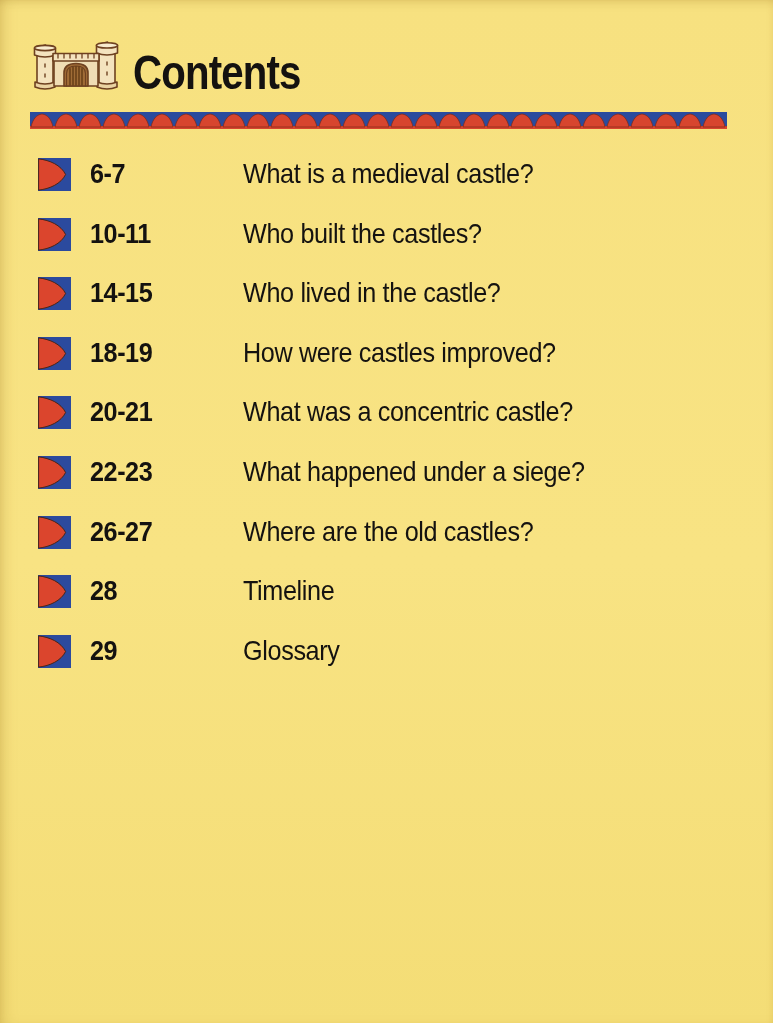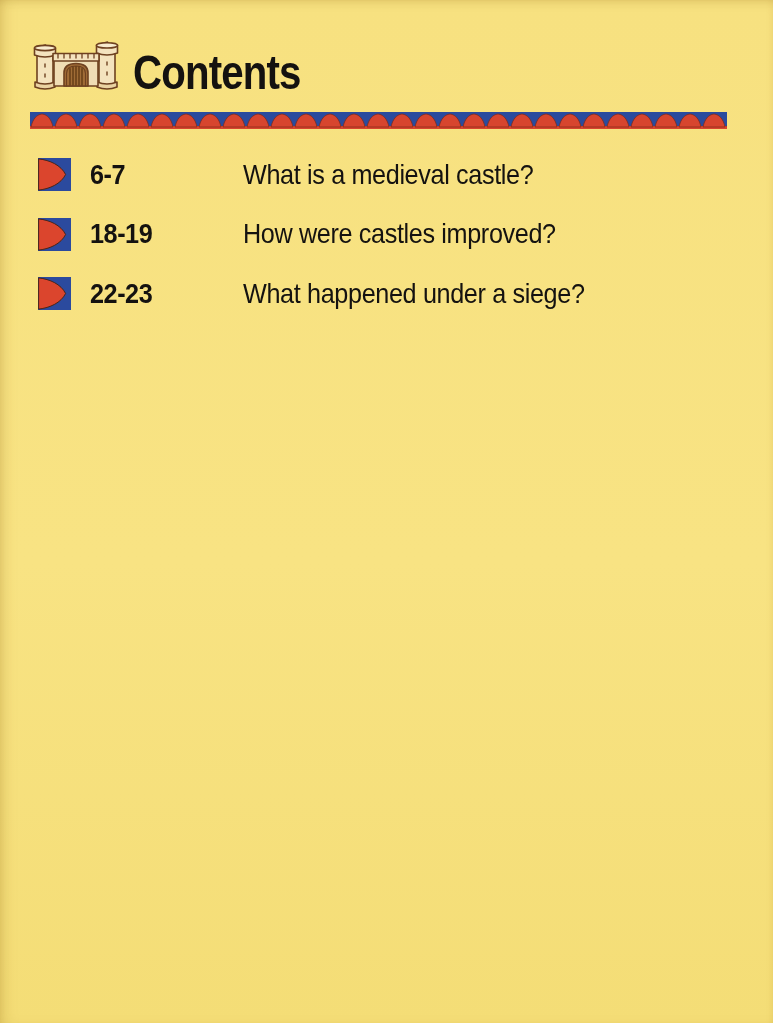--- a/index.html
+++ b/index.html
@@ -21,21 +21,21 @@
     font-size:49px;font-weight:700;line-height:52px;
     color:var(--text,#141210);
     letter-spacing:-1px;
     transform:scaleX(.82);transform-origin:left top;
     white-space:nowrap;
   }
   
   .band{position:absolute;left:30px;top:112px;width:697px;height:17px;}
   
   .toc{position:absolute;left:38px;top:158px;width:700px;}
-  .toc-row{display:flex;align-items:center;height:33px;margin-bottom:26.6px;}
+  .toc-row{display:flex;height:33px;margin-bottom:26.6px;}
   .bullet{width:33px;height:33px;flex:0 0 33px;display:block;}
   .num{
     display:inline-block;margin-left:19px;width:153px;
     font-size:28px;font-weight:700;color:var(--text,#141210);
     letter-spacing:-.5px;
     transform:scaleX(.9);transform-origin:left center;
     white-space:nowrap;
   }
   .entry{
     display:inline-block;
@@ -125,42 +125,90 @@
     <div class="toc-row">
       <svg class="bullet" viewBox="0 0 33 33">
         <rect width="33" height="33" class="b-blue" fill="#2B4A9E"></rect>
         <path d="M0.6,0.9 C12,2.2 23,7.2 27.6,16.5 C23,25.8 12,30.8 0.6,32.1 Z" class="b-red" fill="#DB452D" stroke="#46210F" stroke-width="0.9"></path>
       </svg>
       <span class="num">6-7</span>
       <span class="entry">What is a medieval castle?</span>
     </div>
 
 
-
-
+    <div class="toc-row">
+      <svg class="bullet" viewBox="0 0 33 33">
+        <rect width="33" height="33" class="b-blue" fill="#2B4A9E"></rect>
+        <path d="M0.6,0.9 C12,2.2 23,7.2 27.6,16.5 C23,25.8 12,30.8 0.6,32.1 Z" class="b-red" fill="#DB452D" stroke="#46210F" stroke-width="0.9"></path>
+      </svg>
+      <span class="num">10-11</span>
+      <span class="entry">Who built the castles?</span>
+    </div>
+
+
+    <div class="toc-row">
+      <svg class="bullet" viewBox="0 0 33 33">
+        <rect width="33" height="33" class="b-blue" fill="#2B4A9E"></rect>
+        <path d="M0.6,0.9 C12,2.2 23,7.2 27.6,16.5 C23,25.8 12,30.8 0.6,32.1 Z" class="b-red" fill="#DB452D" stroke="#46210F" stroke-width="0.9"></path>
+      </svg>
+      <span class="num">14-15</span>
+      <span class="entry">Who lived in the castle?</span>
+    </div>
 
 
     <div class="toc-row">
       <svg class="bullet" viewBox="0 0 33 33">
         <rect width="33" height="33" class="b-blue" fill="#2B4A9E"></rect>
         <path d="M0.6,0.9 C12,2.2 23,7.2 27.6,16.5 C23,25.8 12,30.8 0.6,32.1 Z" class="b-red" fill="#DB452D" stroke="#46210F" stroke-width="0.9"></path>
       </svg>
       <span class="num">18-19</span>
       <span class="entry">How were castles improved?</span>
     </div>
 
+    <div class="toc-row">
+      <svg class="bullet" viewBox="0 0 33 33">
+        <rect width="33" height="33" class="b-blue" fill="#2B4A9E"></rect>
+        <path d="M0.6,0.9 C12,2.2 23,7.2 27.6,16.5 C23,25.8 12,30.8 0.6,32.1 Z" class="b-red" fill="#DB452D" stroke="#46210F" stroke-width="0.9"></path>
+      </svg>
+      <span class="num">20-21</span>
+      <span class="entry">What was a concentric castle?</span>
+    </div>
 
     <div class="toc-row">
       <svg class="bullet" viewBox="0 0 33 33">
         <rect width="33" height="33" class="b-blue" fill="#2B4A9E"></rect>
         <path d="M0.6,0.9 C12,2.2 23,7.2 27.6,16.5 C23,25.8 12,30.8 0.6,32.1 Z" class="b-red" fill="#DB452D" stroke="#46210F" stroke-width="0.9"></path>
       </svg>
       <span class="num">22-23</span>
       <span class="entry">What happened under a siege?</span>
     </div>
 
 
-
-
+    <div class="toc-row">
+      <svg class="bullet" viewBox="0 0 33 33">
+        <rect width="33" height="33" class="b-blue" fill="#2B4A9E"></rect>
+        <path d="M0.6,0.9 C12,2.2 23,7.2 27.6,16.5 C23,25.8 12,30.8 0.6,32.1 Z" class="b-red" fill="#DB452D" stroke="#46210F" stroke-width="0.9"></path>
+      </svg>
+      <span class="num">26-27</span>
+      <span class="entry">Where are the old castles?</span>
+    </div>
+
+    <div class="toc-row">
+      <svg class="bullet" viewBox="0 0 33 33">
+        <rect width="33" height="33" class="b-blue" fill="#2B4A9E"></rect>
+        <path d="M0.6,0.9 C12,2.2 23,7.2 27.6,16.5 C23,25.8 12,30.8 0.6,32.1 Z" class="b-red" fill="#DB452D" stroke="#46210F" stroke-width="0.9"></path>
+      </svg>
+      <span class="num">28</span>
+      <span class="entry">Timeline</span>
+    </div>
+
+    <div class="toc-row">
+      <svg class="bullet" viewBox="0 0 33 33">
+        <rect width="33" height="33" class="b-blue" fill="#2B4A9E"></rect>
+        <path d="M0.6,0.9 C12,2.2 23,7.2 27.6,16.5 C23,25.8 12,30.8 0.6,32.1 Z" class="b-red" fill="#DB452D" stroke="#46210F" stroke-width="0.9"></path>
+      </svg>
+      <span class="num">29</span>
+      <span class="entry">Glossary</span>
+    </div>
 
   </div>
 
 </div>
 
 </body></html>

